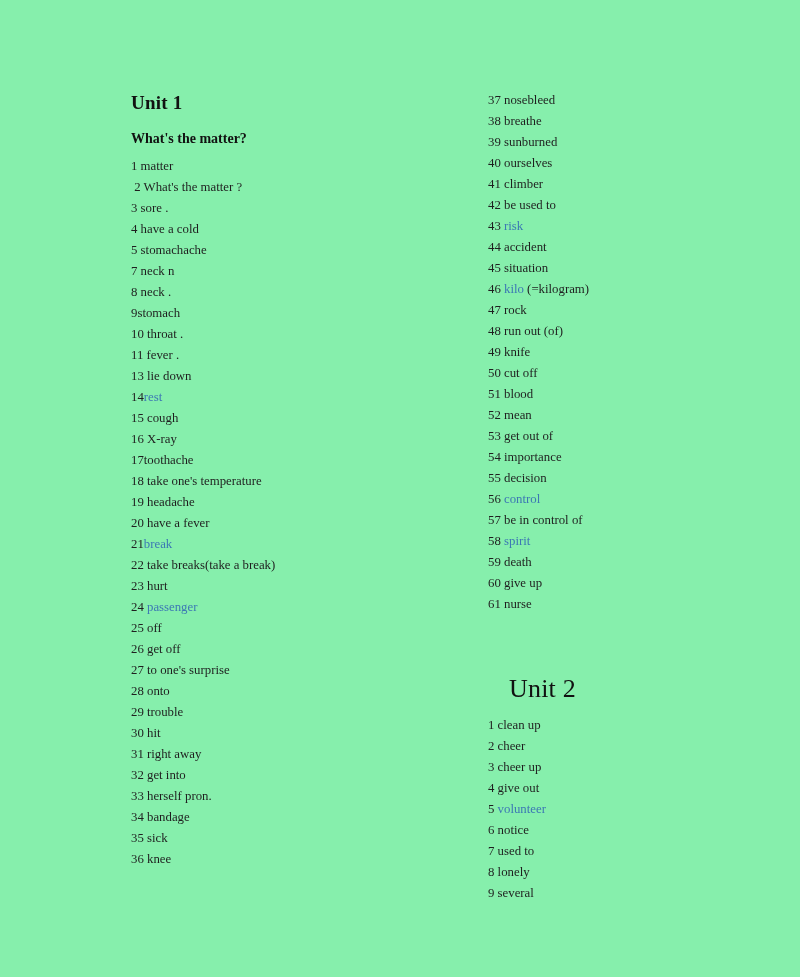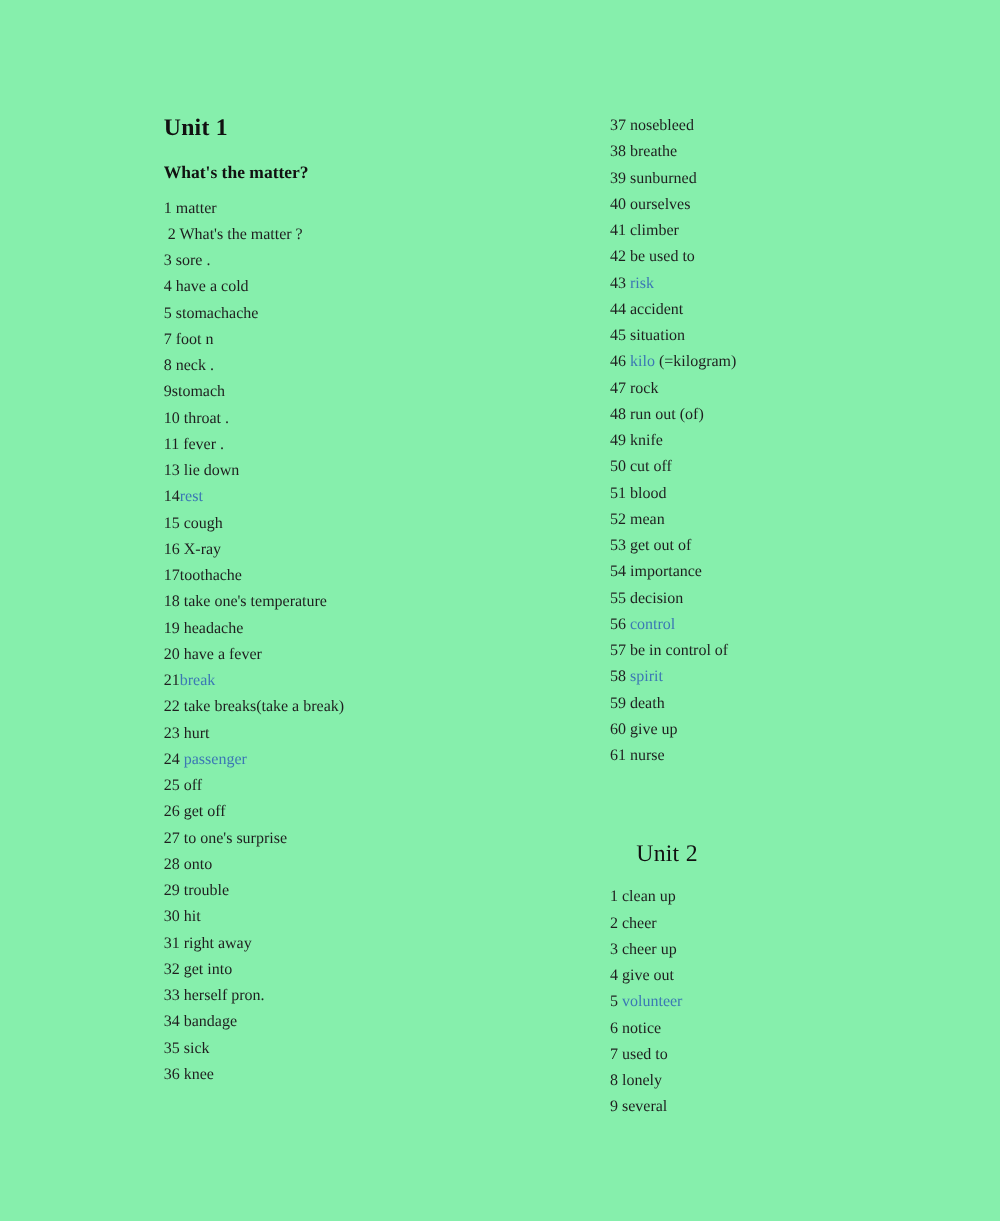--- a/index.html
+++ b/index.html
@@ -33,21 +33,21 @@
     font-family: "Liberation Serif", "DejaVu Serif", serif;
     font-size: 19px;
     font-weight: bold;
     color: #111111;
     letter-spacing: 0.2px;
     margin: 0;
     line-height: 1.2;
   }
   .unit-title.plain {
     font-weight: normal;
-    font-size: 19px;
+    font-size: 26px;
     padding-left: 21px;
   }
   .section-head {
     font-family: "Liberation Serif", "DejaVu Serif", serif;
     font-size: 14px;
     font-weight: bold;
     color: #111111;
     margin: 0;
     line-height: 1.2;
   }
@@ -83,21 +83,21 @@
     <h1 class="unit-title">Unit 1</h1>
     <div style="height:16px"></div>
     <h2 class="section-head">What's the matter?</h2>
     <div style="height:8px"></div>
     <ul class="vocab-list" id="left-list">
         <li class="vocab-item"><span class="num">1 </span><span class="tail">matter</span></li>
         <li class="vocab-item"><span class="num"> 2 </span><span class="tail">What's the matter ?</span></li>
         <li class="vocab-item"><span class="num">3 </span><span class="tail">sore .</span></li>
         <li class="vocab-item"><span class="num">4 </span><span class="tail">have a cold</span></li>
         <li class="vocab-item"><span class="num">5 </span><span class="tail">stomachache</span></li>
-        <li class="vocab-item"><span class="num">7 </span><span class="tail">foot n</span></li>
+        <li class="vocab-item"><span class="num">7 </span><span class="tail">neck n</span></li>
         <li class="vocab-item"><span class="num">8 </span><span class="tail">neck .</span></li>
         <li class="vocab-item"><span class="num">9</span><span class="tail">stomach</span></li>
         <li class="vocab-item"><span class="num">10 </span><span class="tail">throat .</span></li>
         <li class="vocab-item"><span class="num">11 </span><span class="tail">fever .</span></li>
         <li class="vocab-item"><span class="num">13 </span><span class="tail">lie down</span></li>
         <li class="vocab-item"><span class="num">14</span><span class="term">rest</span></li>
         <li class="vocab-item"><span class="num">15 </span><span class="tail">cough</span></li>
         <li class="vocab-item"><span class="num">16 </span><span class="tail">X-ray</span></li>
         <li class="vocab-item"><span class="num">17</span><span class="tail">toothache</span></li>
         <li class="vocab-item"><span class="num">18 </span><span class="tail">take one's temperature</span></li>

